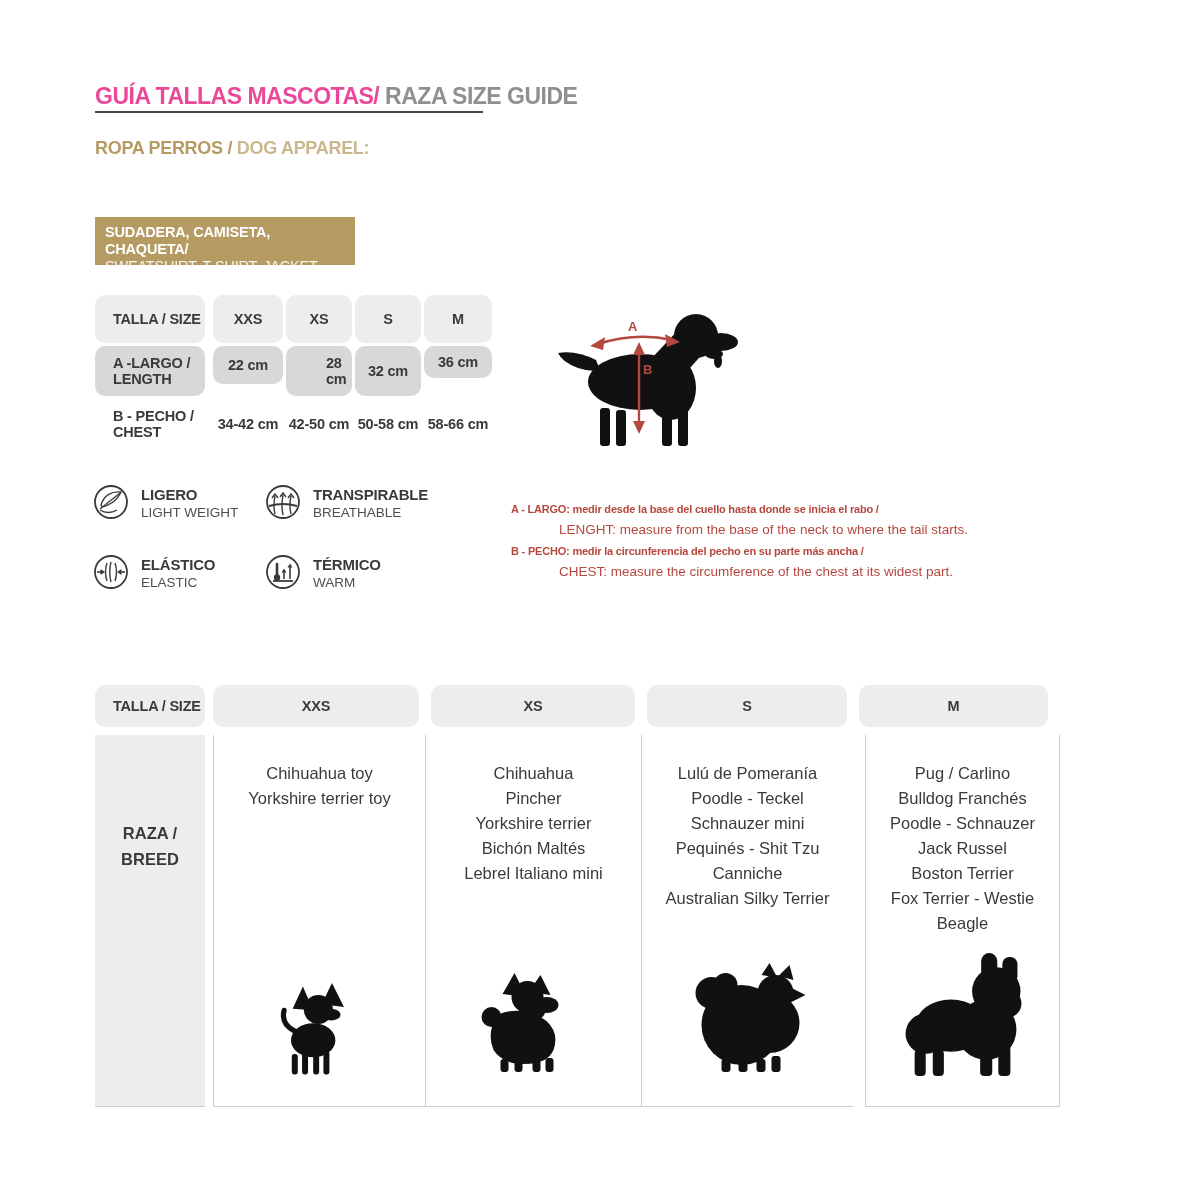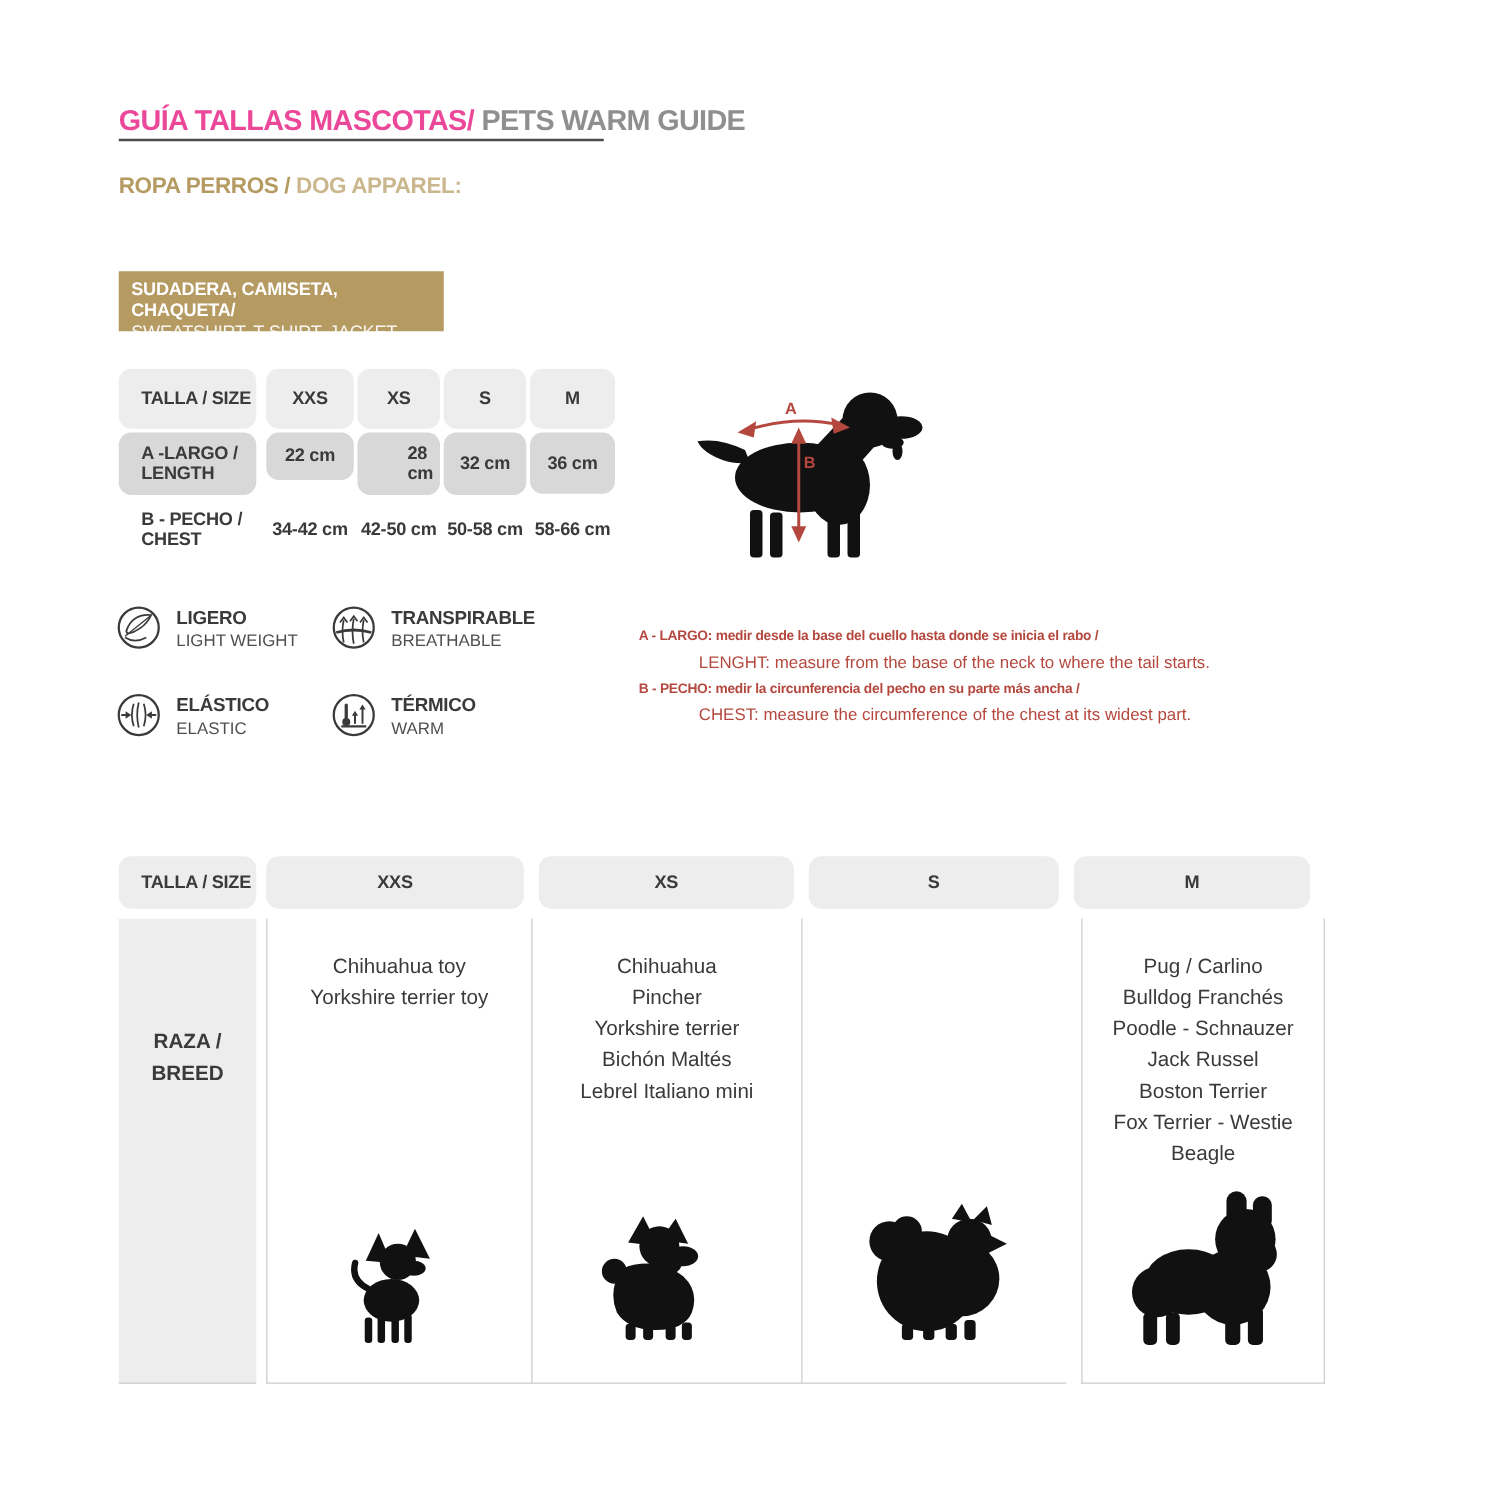--- a/index.html
+++ b/index.html
@@ -39,21 +39,21 @@
   .notes .es .txt{font-weight:600;}
   .notes .en{font-size:13.5px;font-weight:400;margin-left:48px;line-height:17px;margin-bottom:4px;}
   svg{display:block;}
 </style>
 </head>
 <body>
 
 <div id="canvas">
 
   <div class="abs title" style="left:95px;top:83px;">
-    <span class="es">GUÍA TALLAS MASCOTAS/</span><span class="en"> PETS WARM GUIDE</span>
+    <span class="es">GUÍA TALLAS MASCOTAS/</span><span class="en"> RAZA SIZE GUIDE</span>
   </div>
   <div class="abs title-rule" style="left:95px;top:111px;width:388px;"></div>
 
   <div class="abs subtitle" style="left:95px;top:138px;">
     <span class="es">ROPA PERROS / </span><span class="en">DOG APPAREL:</span>
   </div>
 
   <div class="abs product-box" style="left:95px;top:217px;width:260px;height:48px;">
     <div class="l1">SUDADERA, CAMISETA, CHAQUETA/</div>
     <div class="l2">SWEATSHIRT, T-SHIRT, JACKET</div>
@@ -62,21 +62,21 @@
   <div class="abs cell left hdr" style="left:95px;top:295px;width:110px;height:48px;">TALLA /  SIZE</div>
   <div class="abs cell hdr" style="left:213px;top:295px;width:70px;height:48px;">XXS</div>
   <div class="abs cell hdr" style="left:286px;top:295px;width:66px;height:48px;">XS</div>
   <div class="abs cell hdr" style="left:355px;top:295px;width:66px;height:48px;">S</div>
   <div class="abs cell hdr" style="left:424px;top:295px;width:68px;height:48px;">M</div>
 
   <div class="abs cell left rowA" style="left:95px;top:346px;width:110px;height:50px;">A -LARGO / LENGTH</div>
   <div class="abs cell rowA" style="left:213px;top:346px;width:70px;height:38px;">22 cm</div>
   <div class="abs cell rowA" style="left:286px;top:346px;width:66px;height:50px;padding-left:40px;">28 cm</div>
   <div class="abs cell rowA" style="left:355px;top:346px;width:66px;height:50px;">32 cm</div>
-  <div class="abs cell rowA" style="left:424px;top:346px;width:68px;height:49px;">36 cm</div>
+  <div class="abs cell rowA" style="left:424px;top:346px;width:68px;height:32px;">36 cm</div>
 
   <div class="abs cell left" style="left:95px;top:399px;width:110px;height:50px;">B - PECHO / CHEST</div>
   <div class="abs cell" style="left:213px;top:399px;width:70px;height:50px;">34-42 cm</div>
   <div class="abs cell" style="left:286px;top:399px;width:66px;height:50px;">42-50 cm</div>
   <div class="abs cell" style="left:355px;top:399px;width:66px;height:50px;">50-58 cm</div>
   <div class="abs cell" style="left:424px;top:399px;width:68px;height:50px;">58-66 cm</div>
 
   <div class="abs" style="left:552px;top:298px;width:200px;height:155px;">
     <svg width="200" height="155" viewBox="0 0 200 155">
       <g fill="#111111">
@@ -227,20 +227,28 @@
       <path d="M16,44 Q6,60 13,77 Q22,91 44,91 Q67,91 73,77 Q79,60 66,48 Q50,36 32,38 Q20,39 16,44 Z"></path>
       <circle cx="11" cy="44" r="10"></circle>
       <rect x="20" y="86" width="8" height="13" rx="3"></rect>
       <rect x="34" y="87" width="8" height="12" rx="3"></rect>
       <rect x="52" y="87" width="8" height="12" rx="3"></rect>
       <rect x="65" y="85" width="8" height="14" rx="3"></rect>
     </svg>
   </div>
 
   <div class="abs body-col" style="left:641px;top:735px;width:212px;height:372px;">
+    <div class="breeds">
+      <div>Lulú de Pomeranía</div>
+      <div>Poodle  -  Teckel</div>
+      <div>Schnauzer mini</div>
+      <div>Pequinés  -  Shit Tzu</div>
+      <div>Canniche</div>
+      <div>Australian Silky Terrier</div>
+    </div>
     <svg class="abs" style="left:40px;top:228px;" width="128" height="110" viewBox="0 0 125 110" fill="#111111">
       <circle cx="58" cy="62" r="40"></circle>
       <circle cx="86" cy="60" r="30"></circle>
       <circle cx="92" cy="30" r="18"></circle>
       <polygon points="102,22 122,32 102,42"></polygon>
       <polygon points="78,12 86,0 94,15"></polygon>
       <polygon points="95,13 106,2 110,17"></polygon>
       <circle cx="28" cy="30" r="16"></circle>
       <circle cx="42" cy="22" r="12"></circle>
       <rect x="38" y="96" width="9" height="13" rx="3"></rect>

